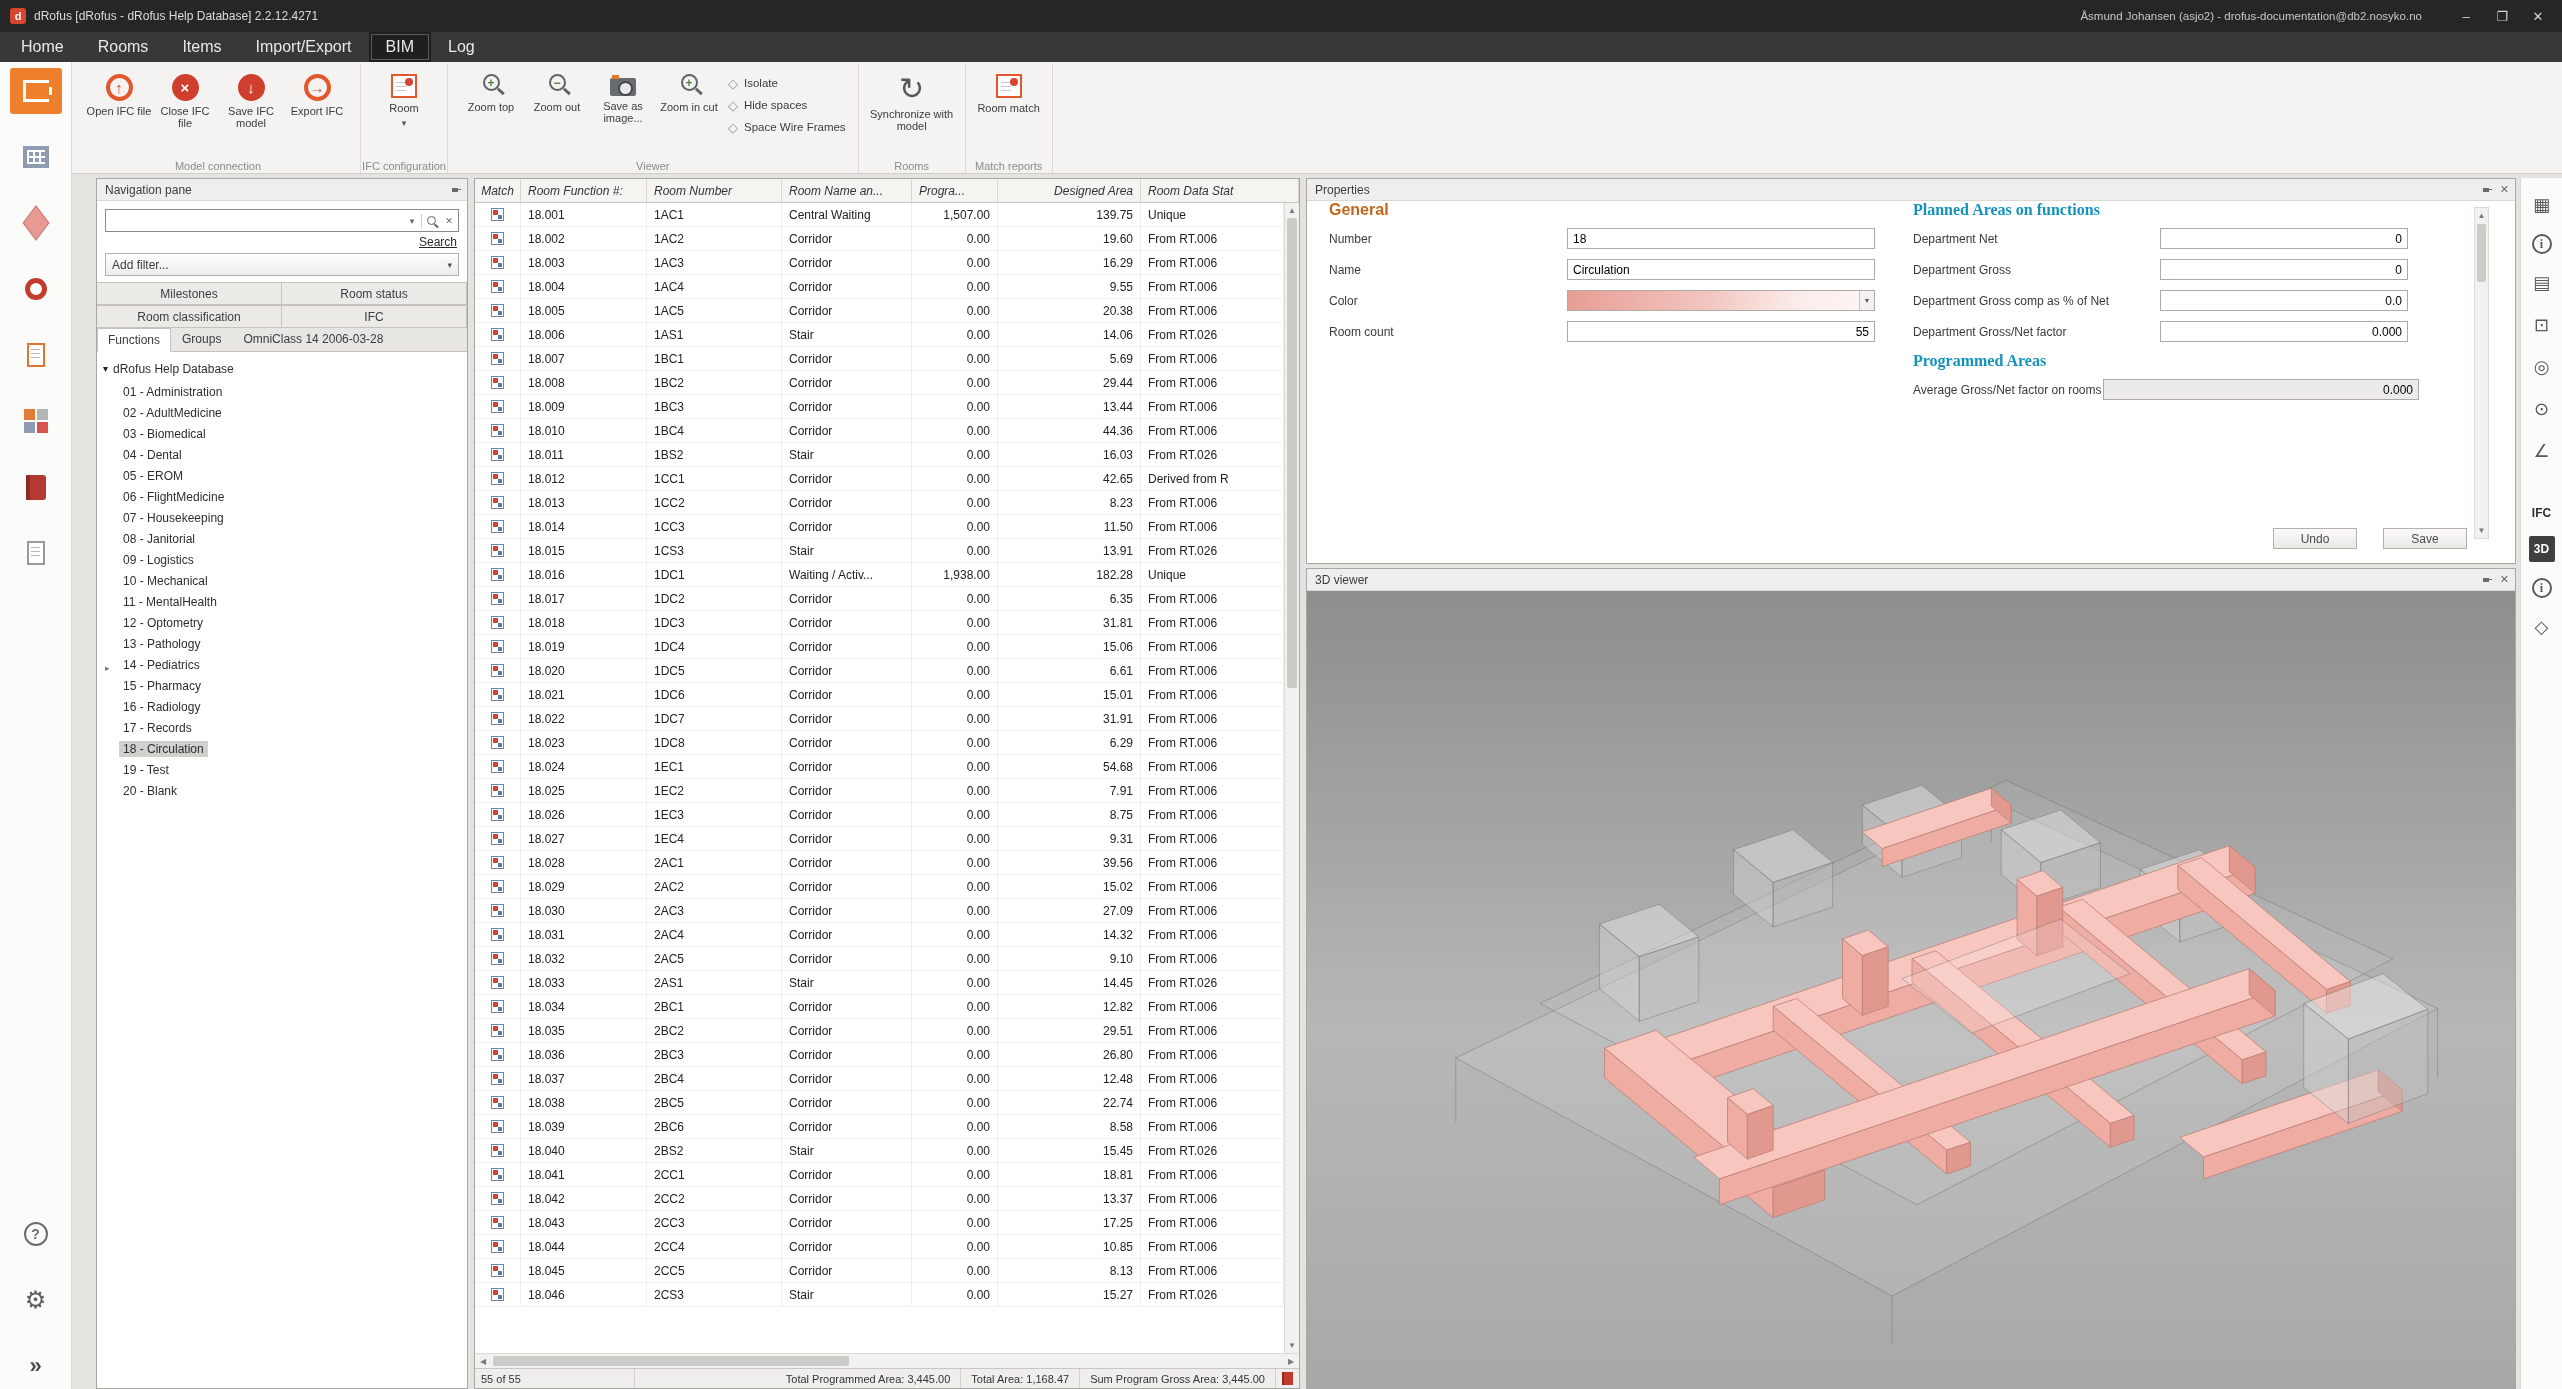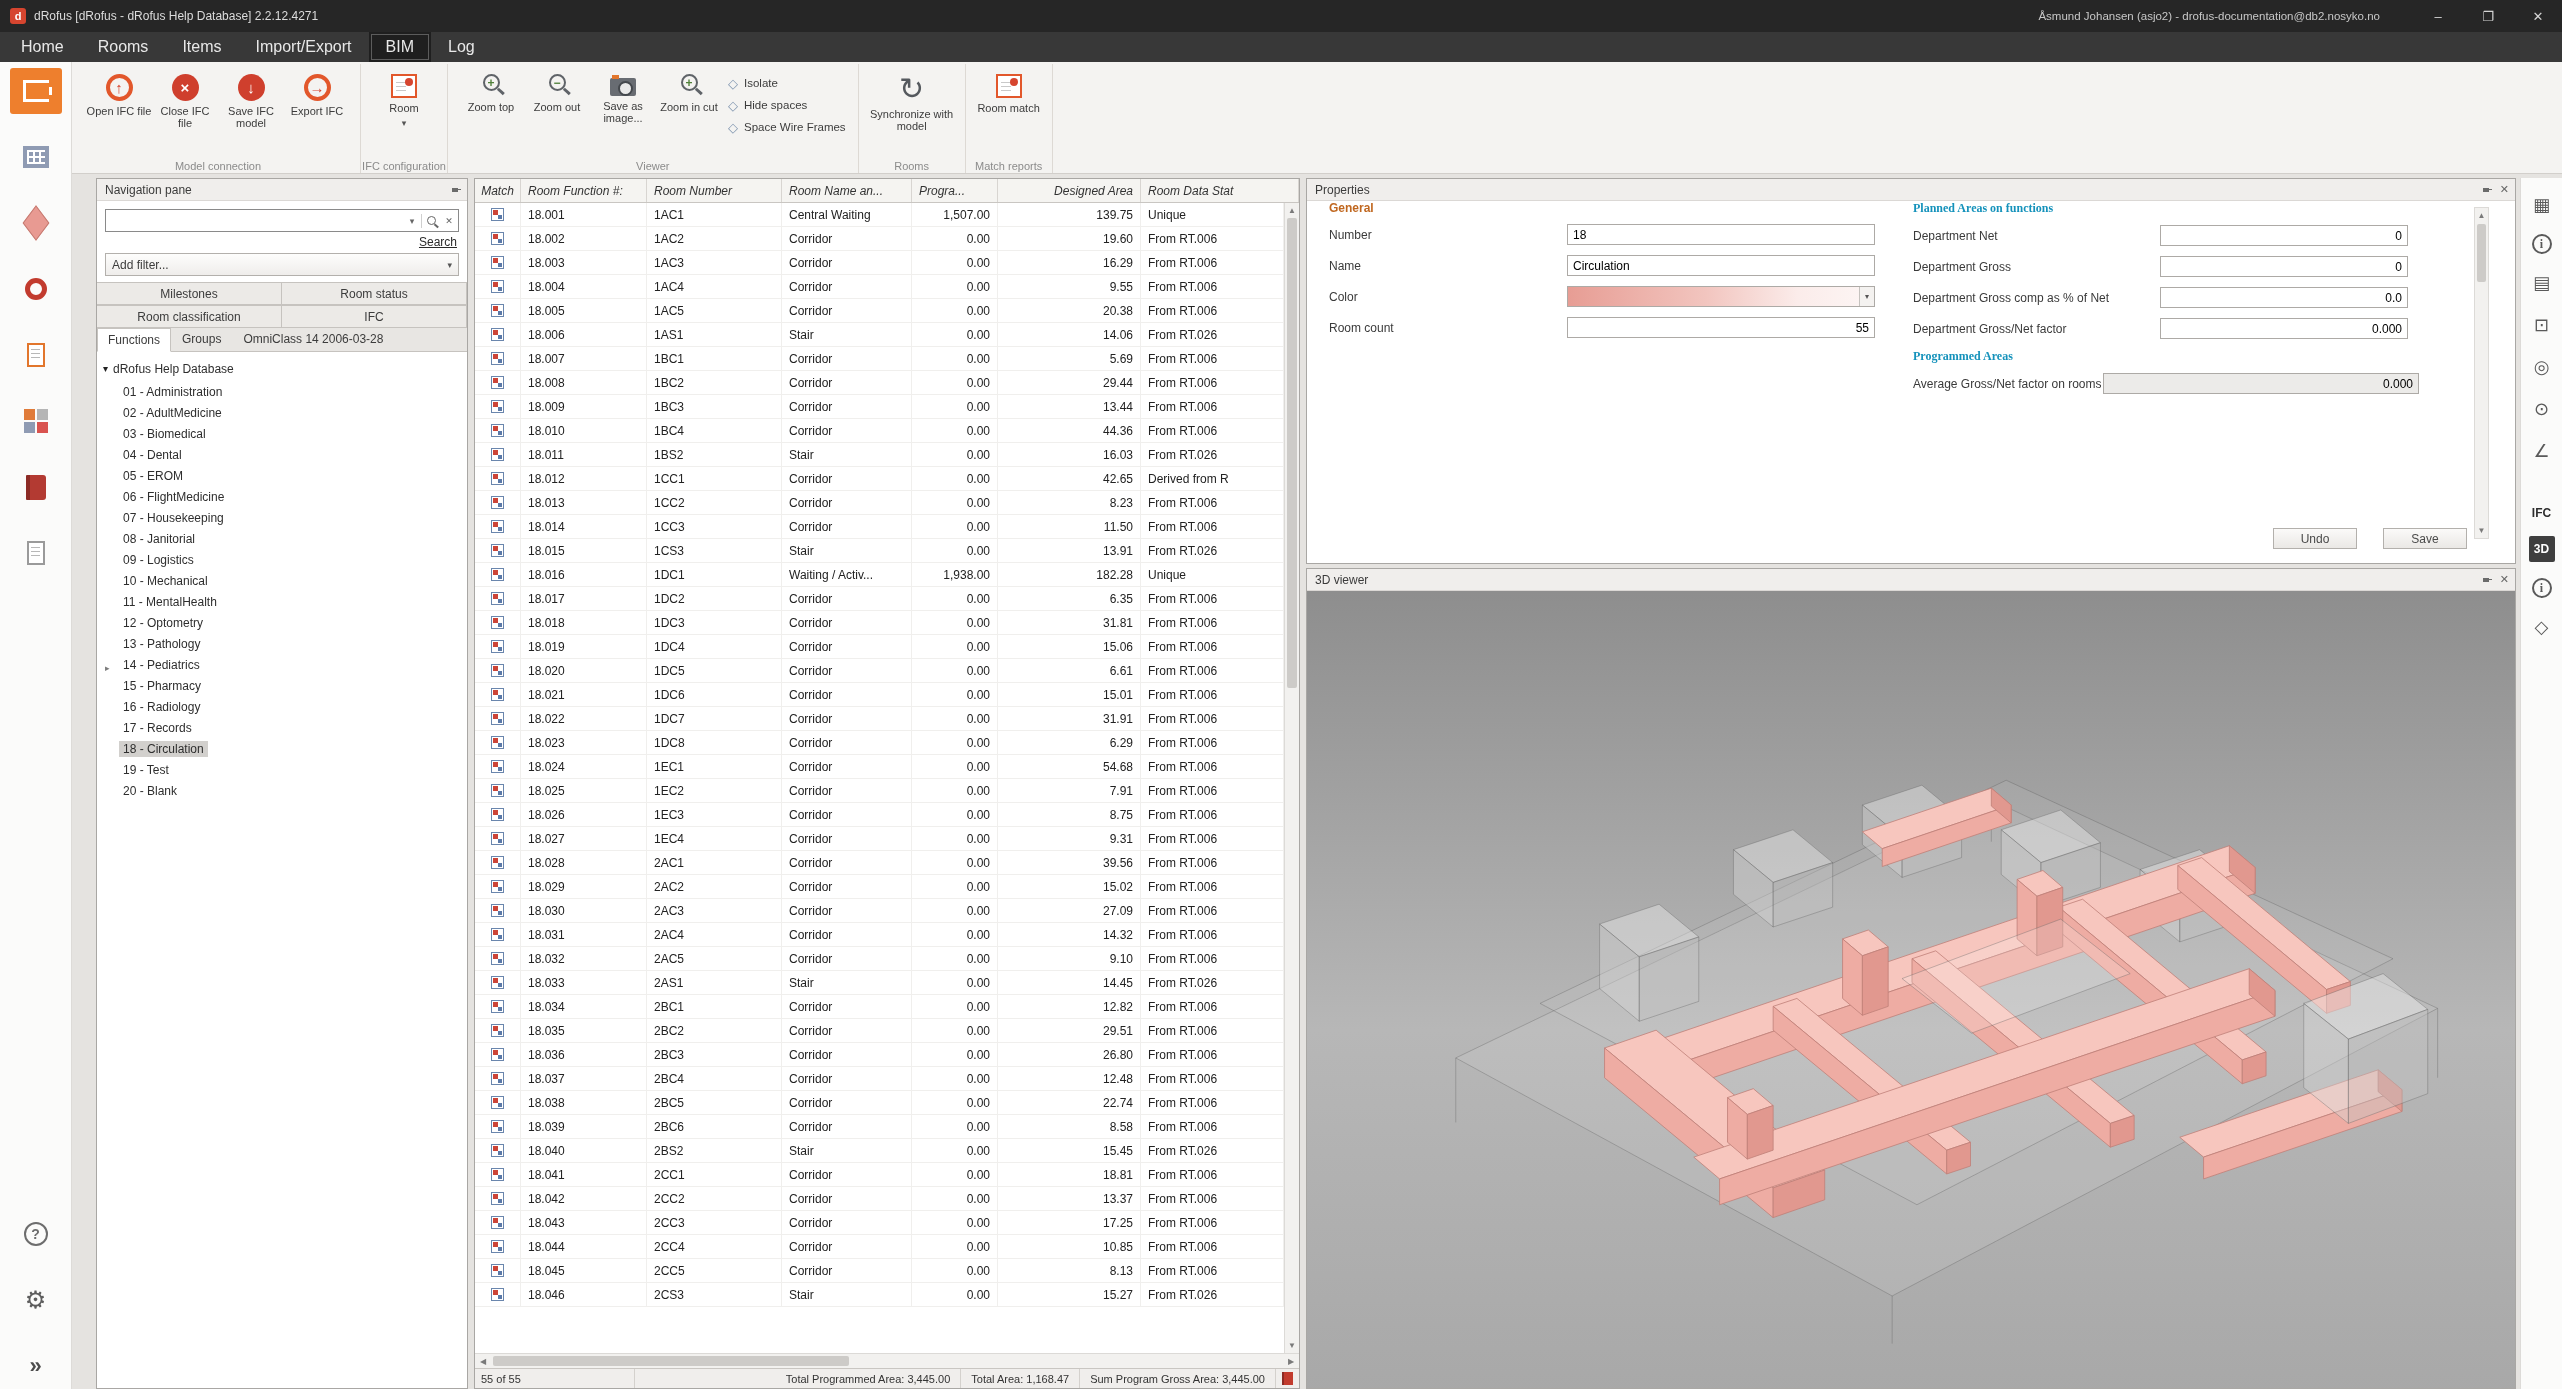--- a/index.html
+++ b/index.html
@@ -4,21 +4,21 @@
 <style>
   * { margin:0; padding:0; box-sizing:border-box; }
   html,body { width:2562px; height:1389px; overflow:hidden;
     font-family:"Liberation Sans","DejaVu Sans",sans-serif; font-size:12px; color:#2e2e2e; background:#e5e3e0; }
 
   
   .titlebar { height:32px; background:#262626; color:#dcdcdc; display:flex; align-items:center; justify-content:space-between; padding:0 6px 0 10px; }
   .tb-left { display:flex; align-items:center; gap:8px; }
   .app-icon { width:16px; height:16px; background:#d6452f; color:#fff; border-radius:3px; font-weight:bold; font-size:11px; display:flex; align-items:center; justify-content:center; }
   .tb-title { font-size:12px; }
-  .tb-right { display:flex; align-items:center; gap:14px; }
+  .tb-right { display:flex; align-items:center; gap:0; }
   .tb-user { font-size:11.5px; color:#c7c7c7; margin-right:26px; }
   .wbtn { width:36px; height:26px; display:flex; align-items:center; justify-content:center; color:#d5d5d5; font-size:13px; cursor:default; }
 
   
   .menubar { height:30px; background:#383838; display:flex; align-items:stretch; padding-left:4px; }
   .menu-tabs { display:flex; }
   .menu-tab { color:#e8e8e8; padding:0 17px; display:flex; align-items:center; font-size:16px; }
   .menu-tab.active { background:#1f1f1f; outline:1px solid #5c5c5c; outline-offset:-3px; }
 
   
@@ -154,21 +154,21 @@
   .dept-ic { width:30px; height:26px; position:relative; }
   .dept-ic span { position:absolute; width:11px; height:8px; border:1.5px solid #c0671f; background:#f6dcc4; }
   .dept-ic span:nth-child(1){ left:9px; top:0; }
   .dept-ic span:nth-child(2){ left:0; top:15px; }
   .dept-ic span:nth-child(3){ left:18px; top:15px; }
   .dept-ic::after { content:""; position:absolute; left:5px; top:9px; width:19px; height:6px; border:1px solid #b0b0b0; border-bottom:none; }
   .dept-title { font-size:15px; font-weight:bold; color:#1c1c1c; }
   .pcols { display:flex; padding-left:22px; }
   .pcol-l { width:584px; flex:none; }
   .pcol-r { width:520px; flex:none; }
-  .sec-h { font-size:12px; font-weight:bold; margin-bottom:9px; }
+  .sec-h { font-size:16px; font-weight:bold; margin-bottom:9px; }
   .sec-h.orange { color:#c0671f; }
   .sec-h.blue { color:#1592bb;font-family:Liberation Serif, serif; }
   .frow { display:flex; align-items:center; height:21px; margin-bottom:10px; }
   .frow label { font-size:12px; color:#3a3a3a; }
   .pcol-l .frow label { flex:0 0 238px; }
   .pcol-r .frow label { flex:0 0 247px; }
   .pin-input { height:21px; border:1px solid #adaaa6; background:#fff; font-size:12px; padding:0 5px; font-family:inherit; }
   .w308 { width:308px; } .w248 { width:248px; } .w316 { width:316px; }
   .num { text-align:right; }
   .dis { background:#ecebe9; }

